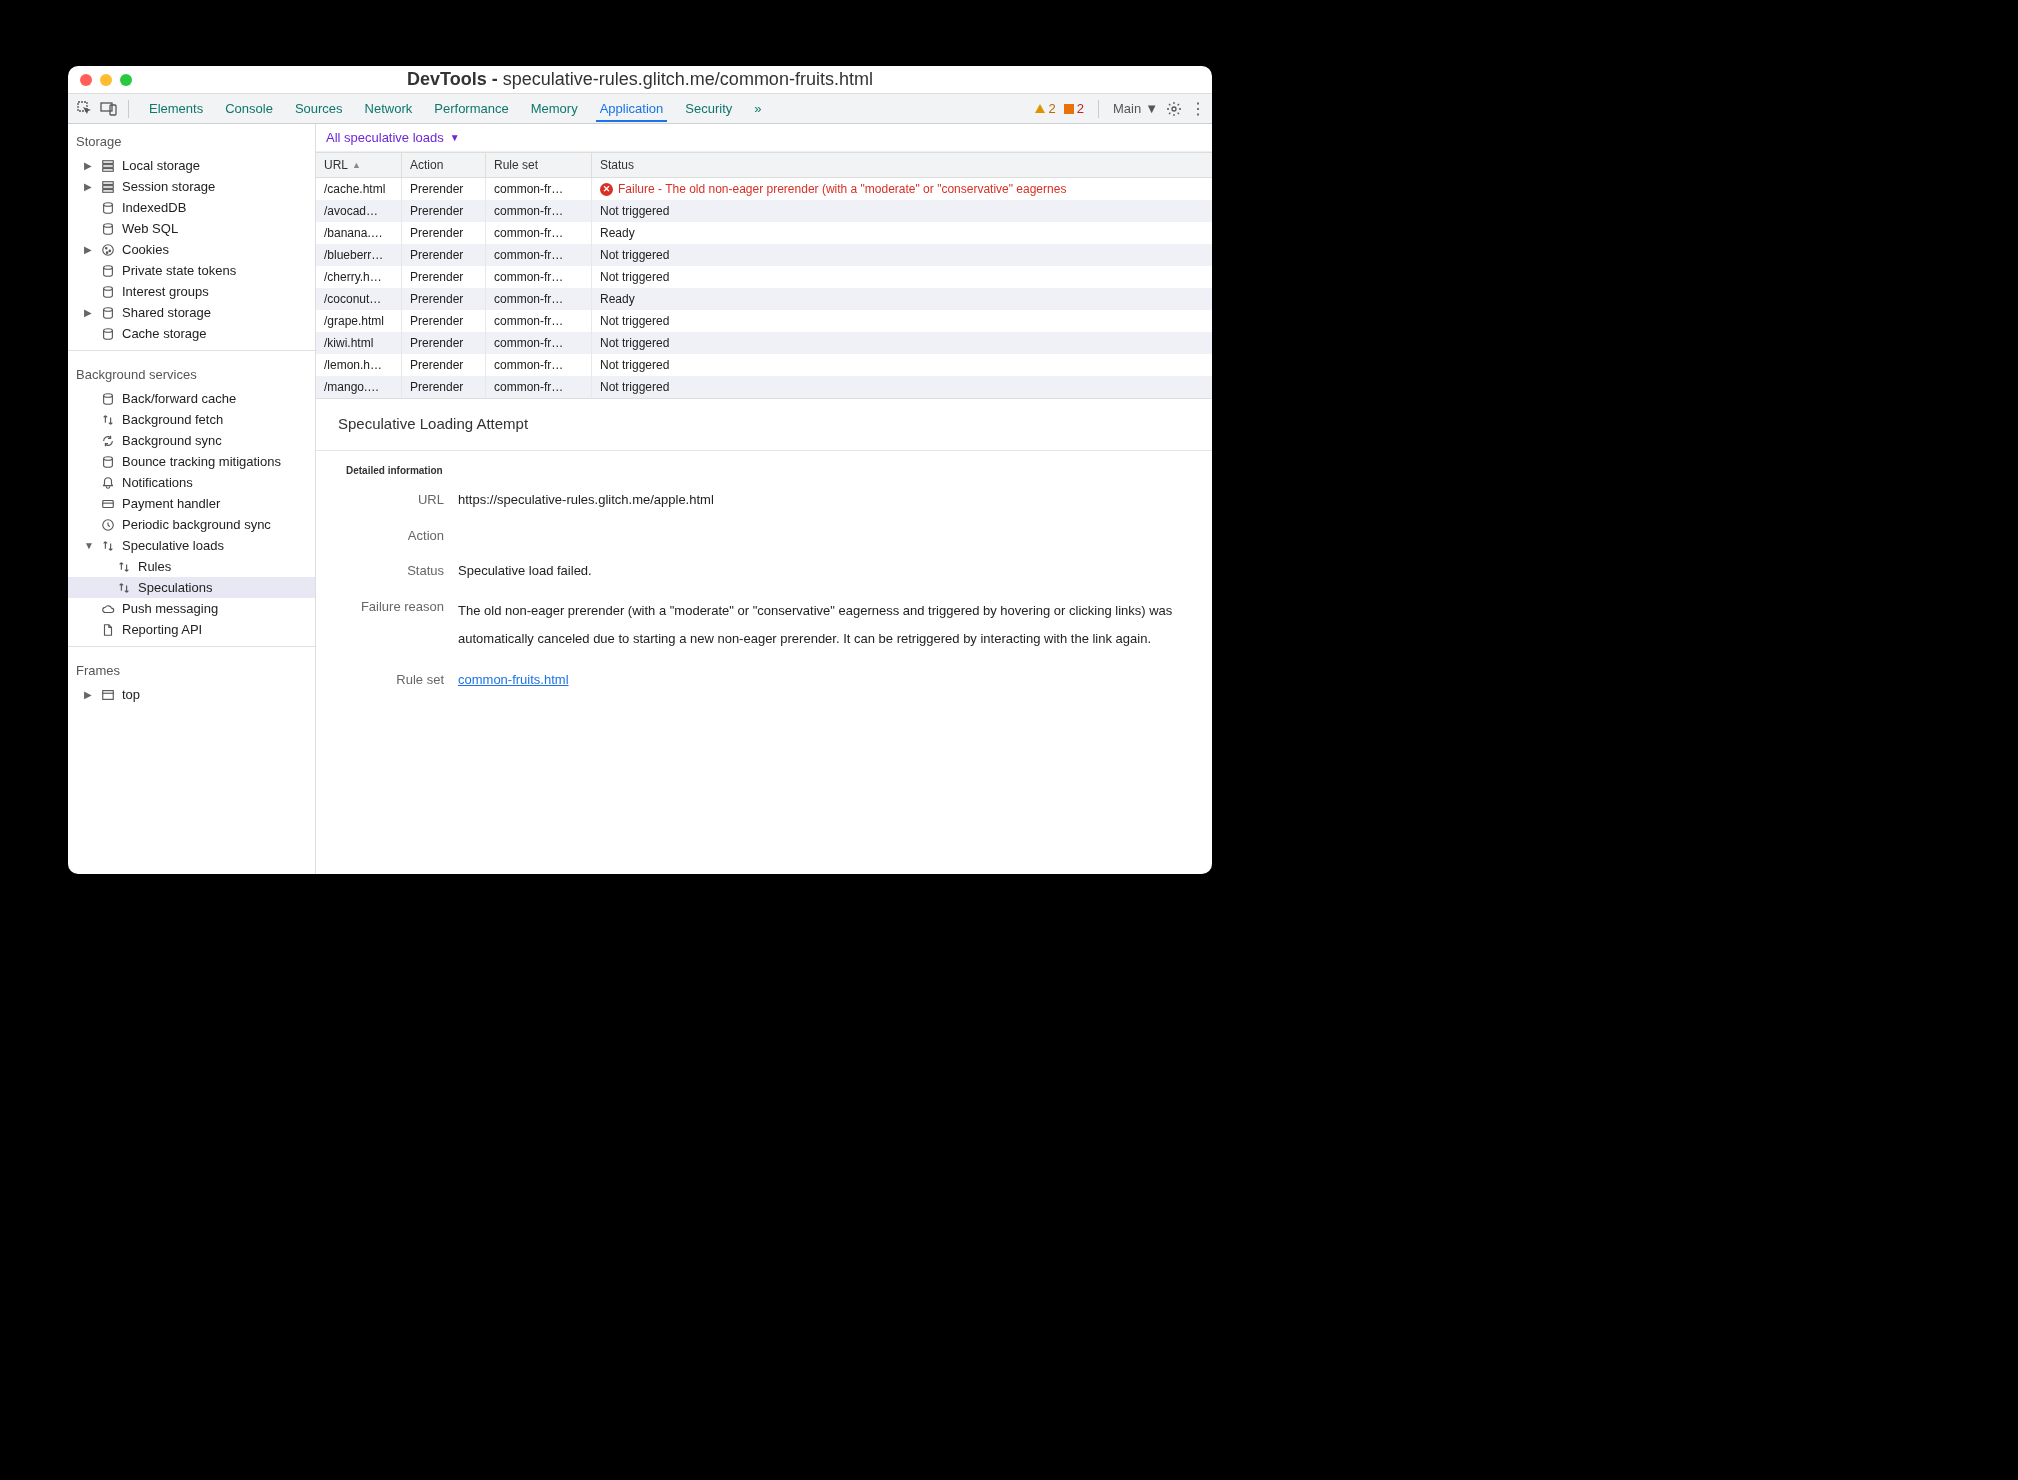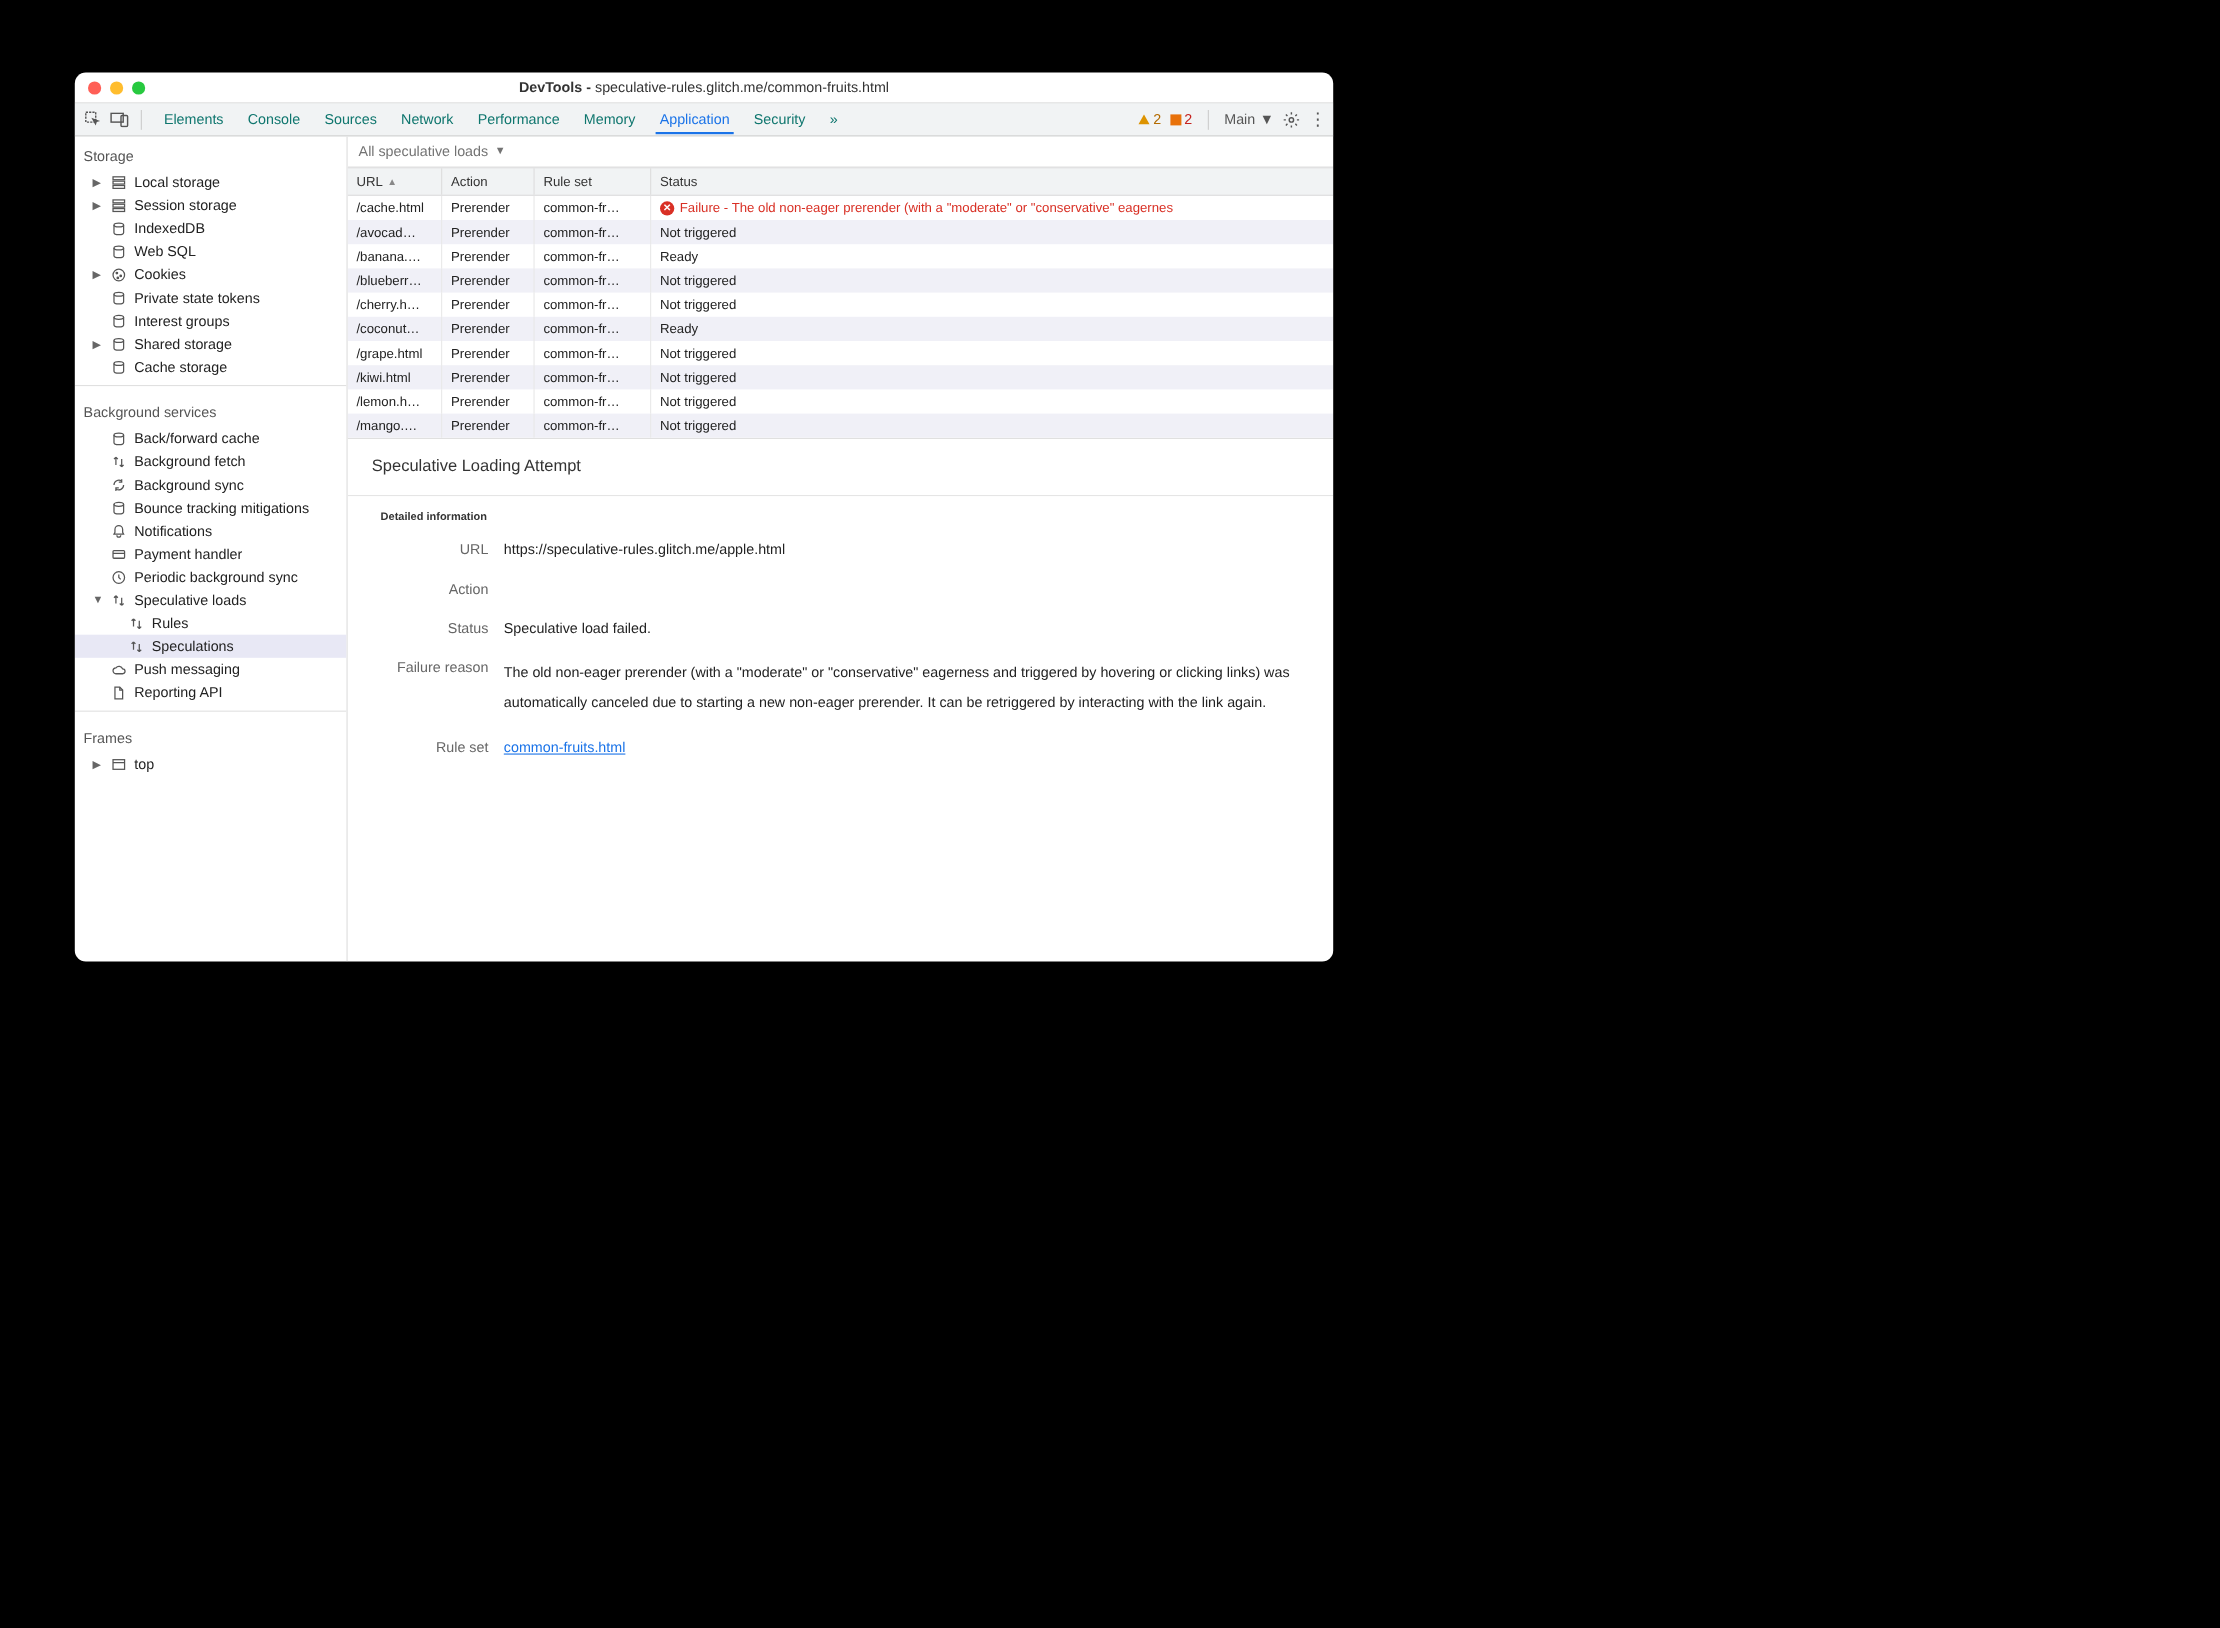--- a/index.html
+++ b/index.html
@@ -30,21 +30,21 @@
   align-items: center;
   padding: 0 12px;
   position: relative;
   border-bottom: 1px solid #ddd;
 }
 .dots { display: flex; gap: 8px; }
 .dot { width: 12px; height: 12px; border-radius: 50%; }
 .dot.r { background: #ff5f56; }
 .dot.y { background: #ffbd2e; }
 .dot.g { background: #27c93f; }
-.title { position: absolute; left: 0; right: 0; text-align: center; font-size: 13px; font-weight: 600; color: #333; }
+.title { position: absolute; left: 0; right: 0; text-align: center; font-size: 18px; font-weight: 600; color: #333; }
 .title .sub { font-weight: 400; }
 .toolbar {
   height: 30px;
   background: #f1f3f4;
   display: flex;
   align-items: center;
   border-bottom: 1px solid #d0d0d0;
   padding: 0 6px;
   gap: 2px;
   font-size: 13px;
@@ -78,21 +78,21 @@
   font-size: 13px;
   color: #222;
   white-space: nowrap;
 }
 .side-item.sub { padding-left: 32px; }
 .side-item.selected { background: #e8e8f5; }
 .side-arrow { width: 10px; color: #666; font-size: 10px; display: inline-block; }
 .side-icon { width: 16px; display: flex; align-items: center; justify-content: center; color: #555; }
 .divider { height: 1px; background: #e0e0e0; margin: 6px 0; }
 .content { flex: 1; display: flex; flex-direction: column; overflow: hidden; }
-.filter-bar { padding: 6px 10px; display: flex; align-items: center; gap: 6px; color: #737373; cursor: pointer; border-bottom: 1px solid #eee; }
+.filter-bar { padding: 6px 10px; display: flex; align-items: center; gap: 6px; color: #6d28d9; cursor: pointer; border-bottom: 1px solid #eee; }
 .table-wrap { border-bottom: 1px solid #ddd; }
 .thead { display: flex; background: #f1f3f4; border-top: 1px solid #ddd; border-bottom: 1px solid #ddd; font-size: 12px; color: #333; }
 .th { padding: 5px 8px; border-right: 1px solid #ddd; display: flex; align-items: center; gap: 4px; }
 .th.url { width: 86px; }
 .th.action { width: 84px; }
 .th.ruleset { width: 106px; }
 .th.status { flex: 1; border-right: none; }
 .sort-arrow { font-size: 9px; color: #888; }
 .tbody { max-height: 248px; overflow: hidden; }
 .trow { display: flex; font-size: 12px; color: #222; }

